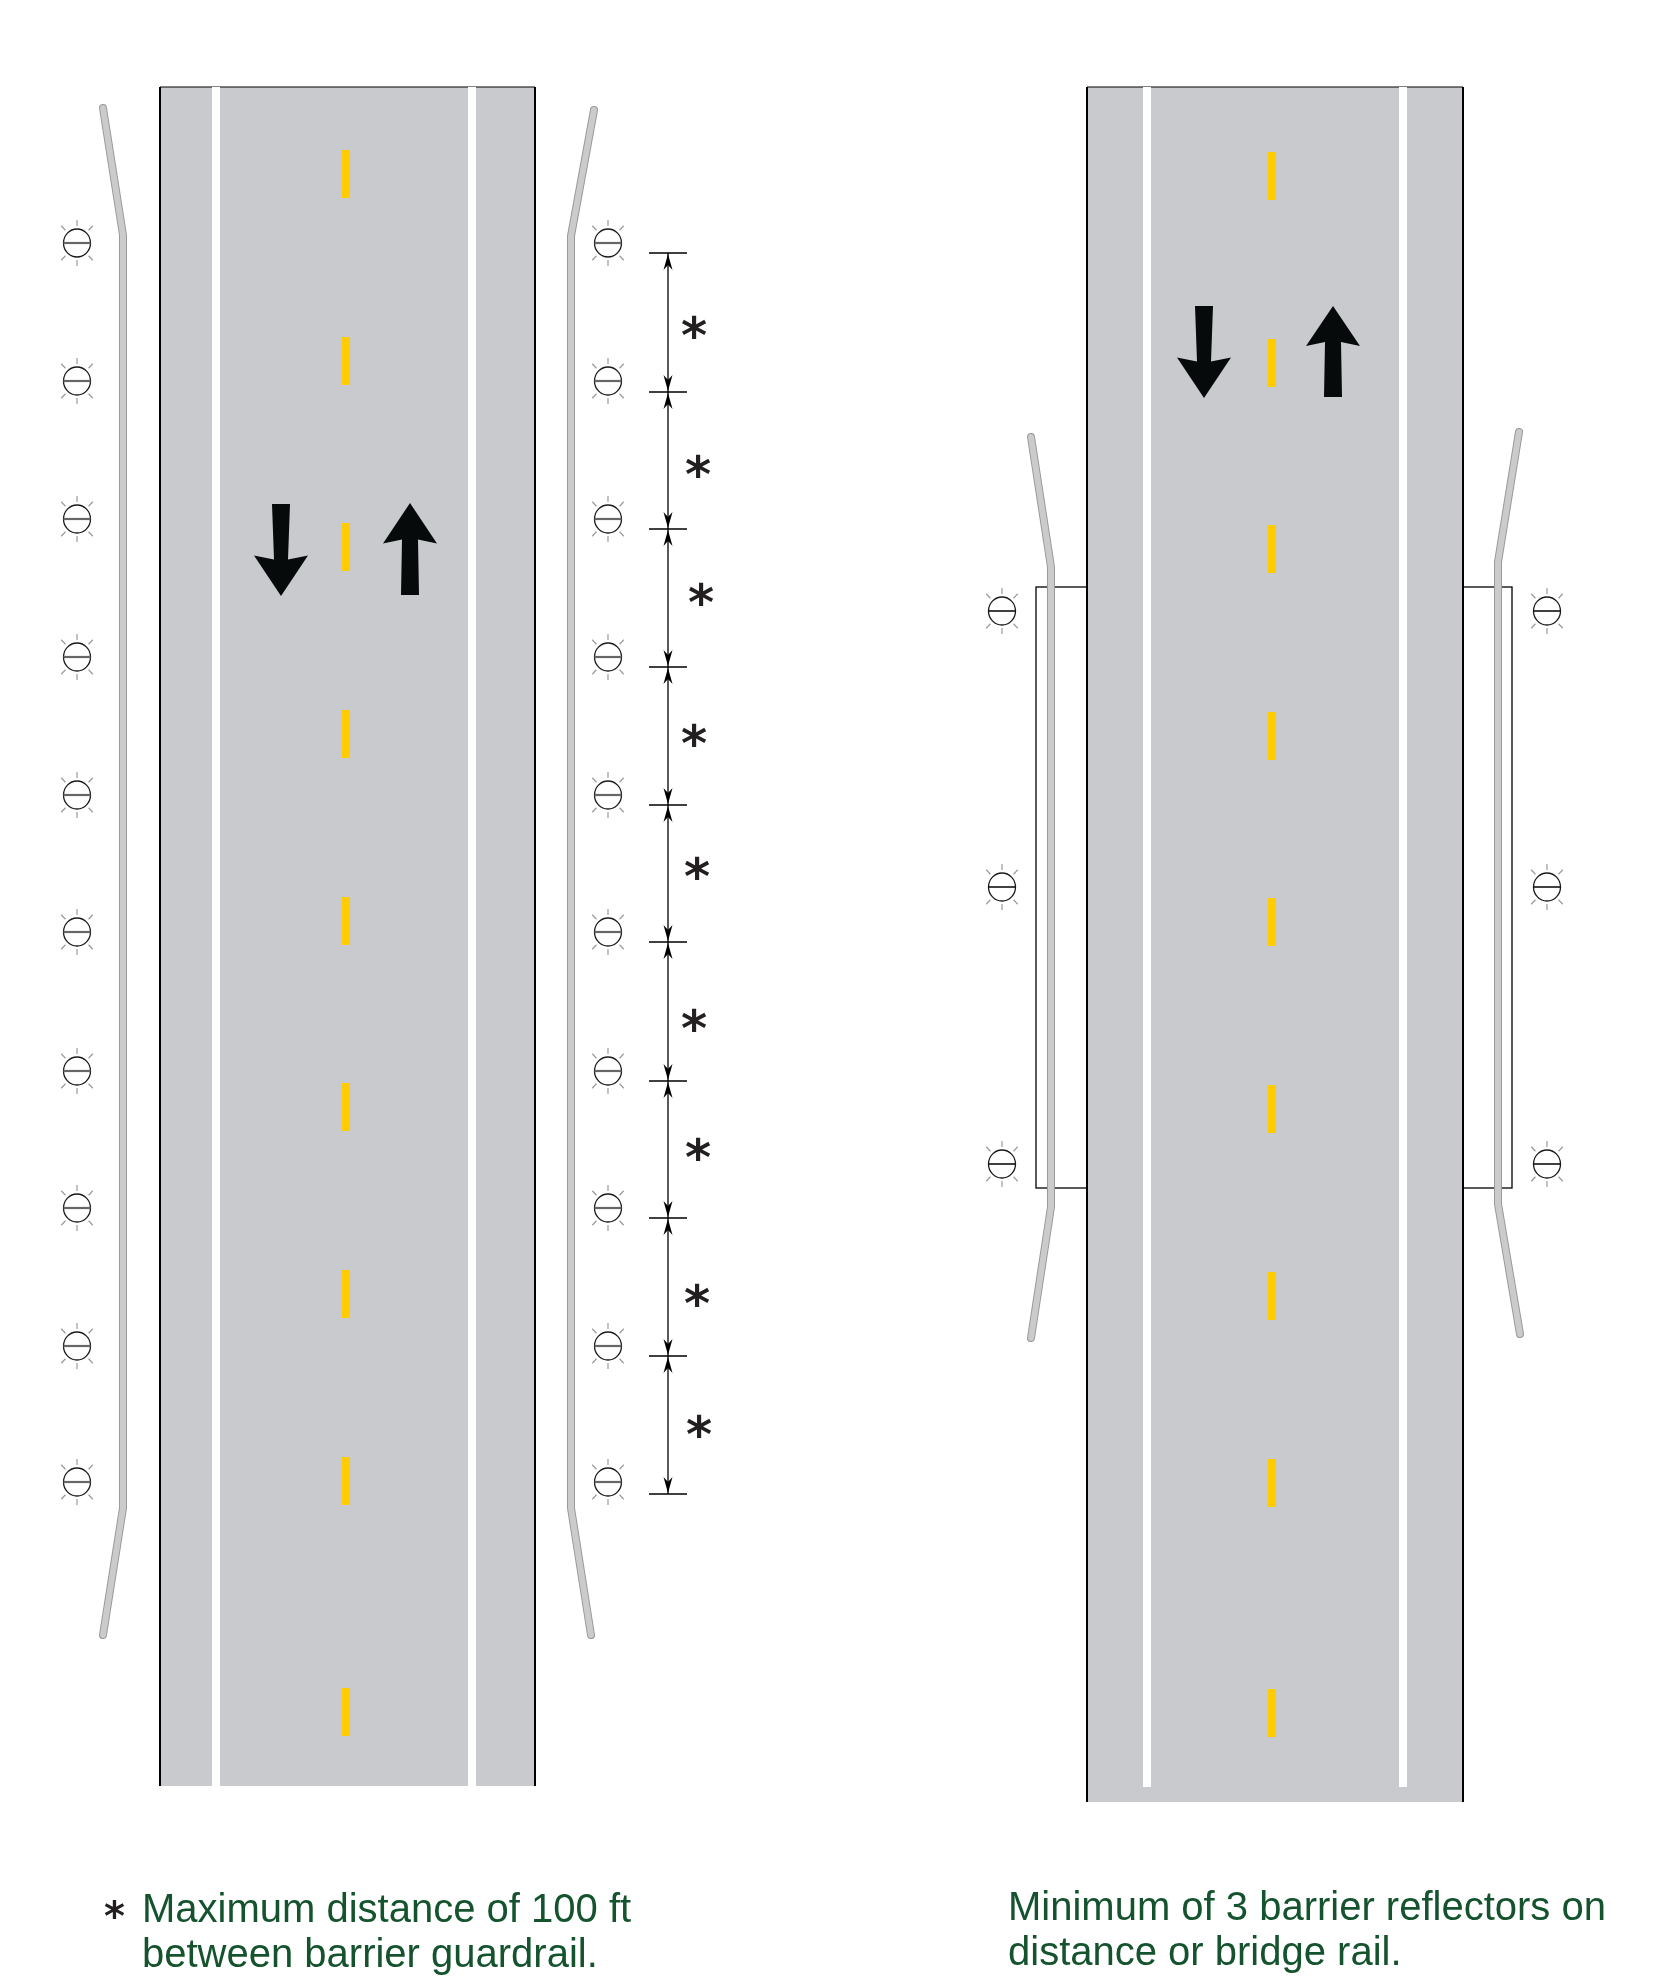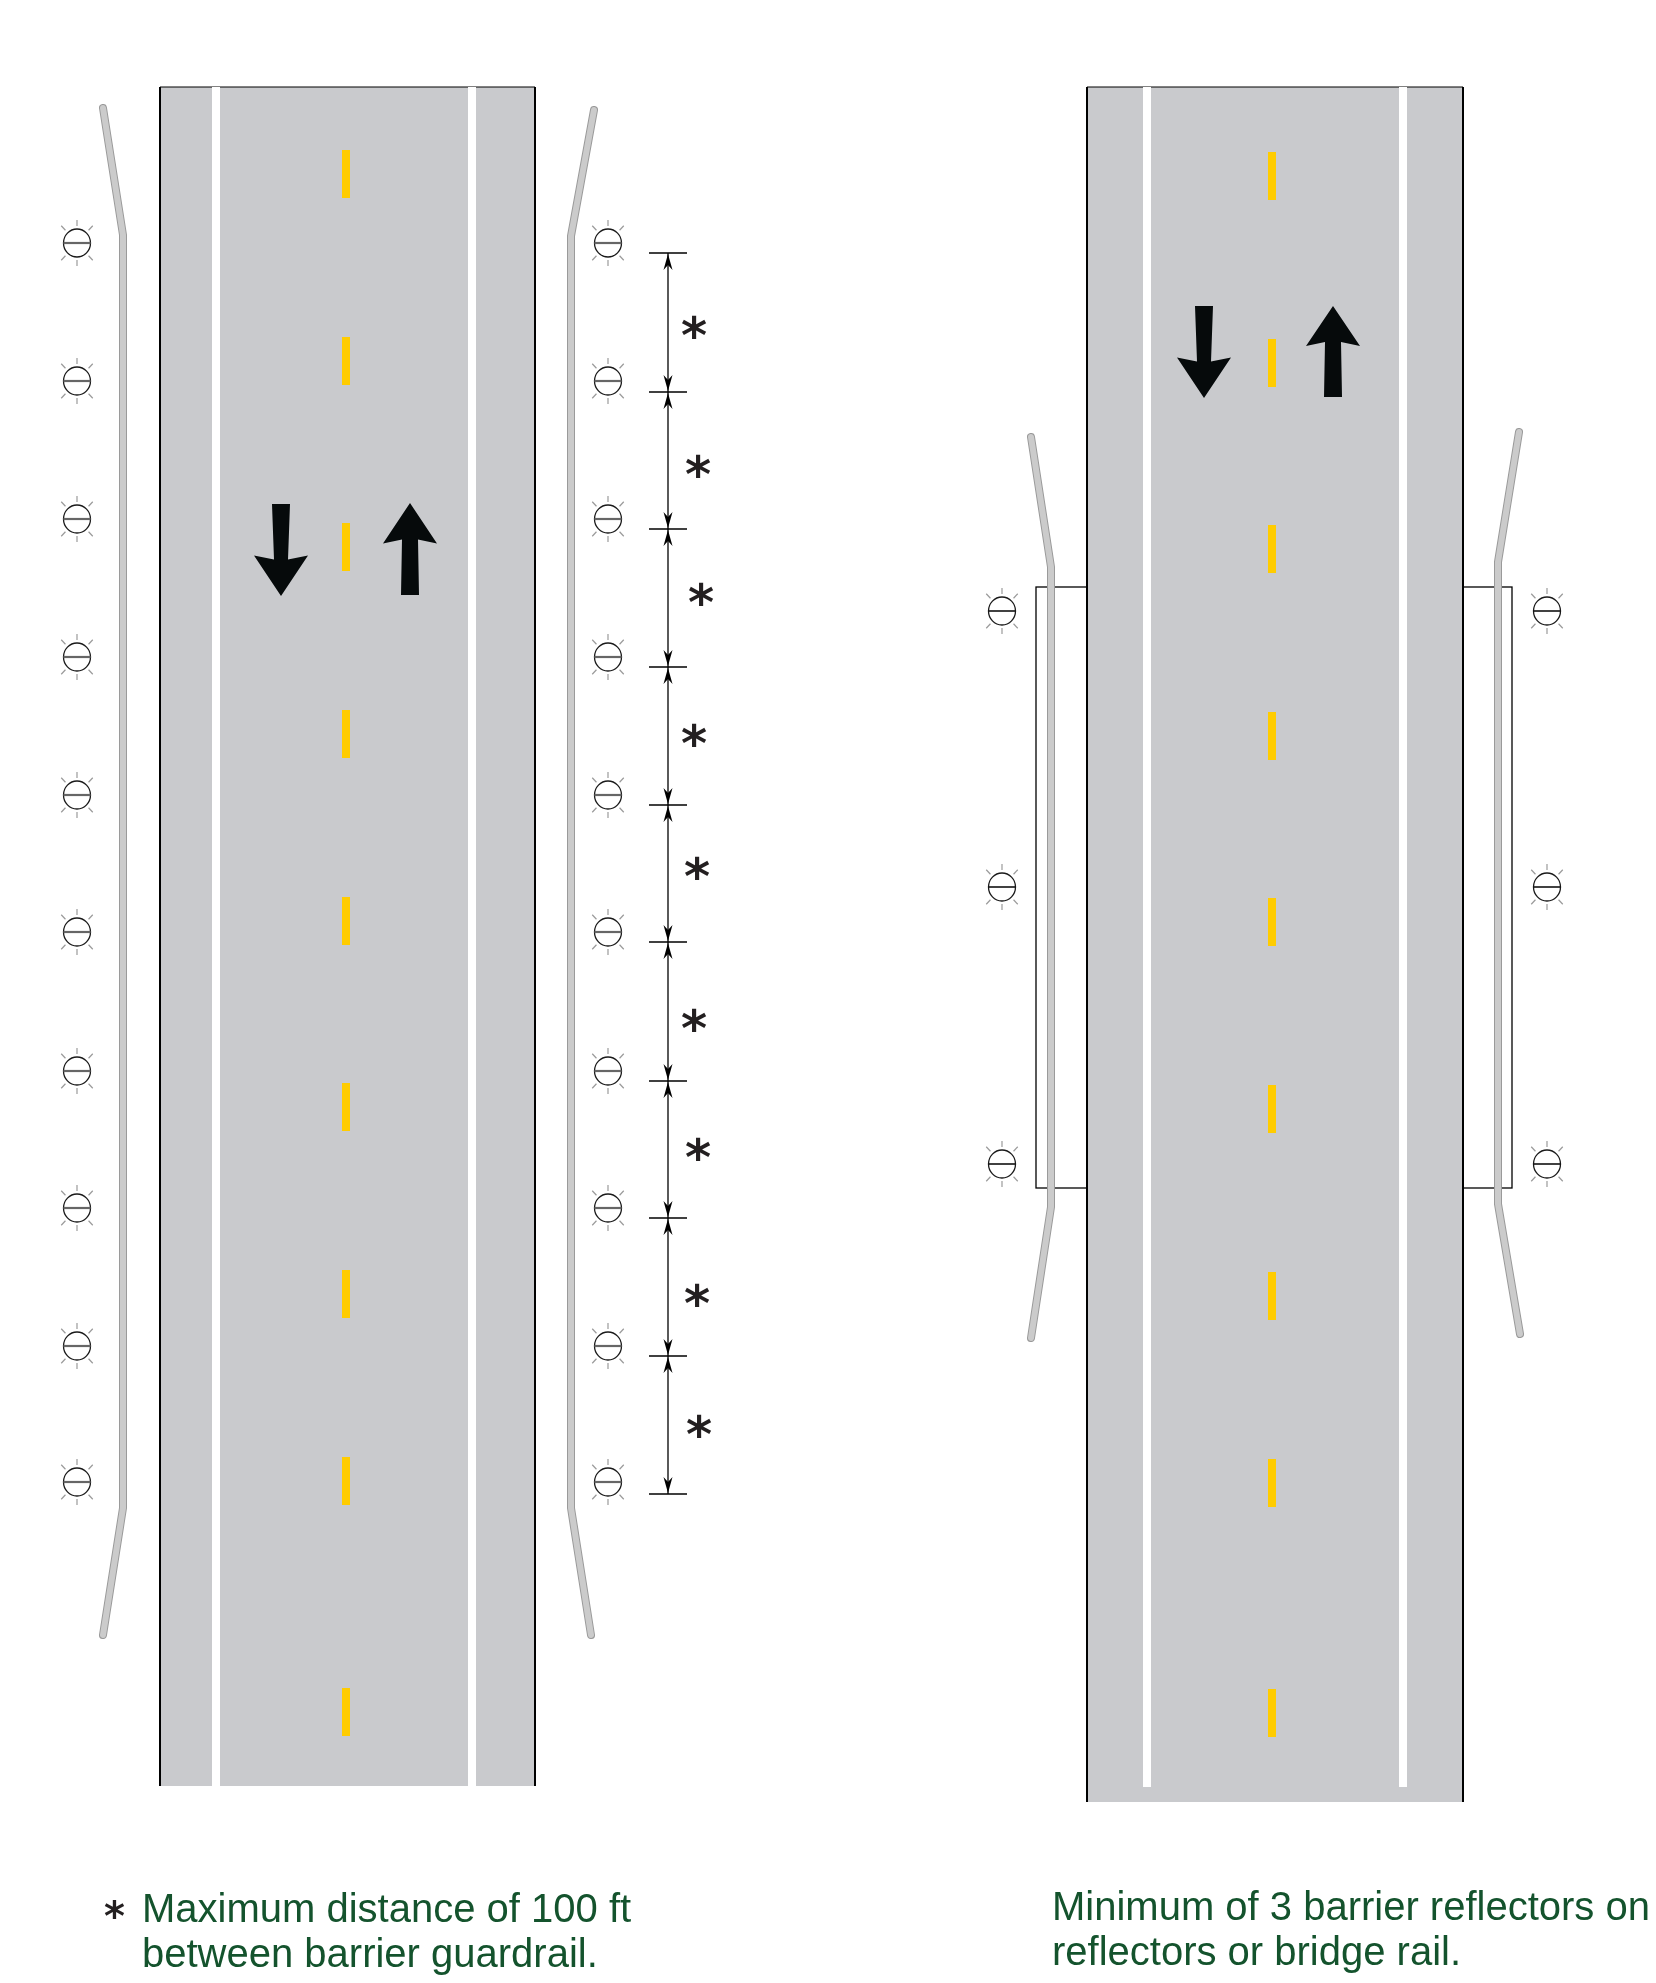--- a/index.html
+++ b/index.html
@@ -381,16 +381,16 @@
       </g>
     </g>
 </svg>
 
 <div class="caption" style="left:142px; top:1886px;">
   <span class="caption-line">Maximum distance of 100 ft</span>
   <span class="caption-line">between barrier guardrail.</span>
 </div>
 <span class="caption-star" style="left:104px; top:1893px;">*</span>
 
-<div class="caption" style="left:1008px; top:1884px;margin-left:44px;">
+<div class="caption" style="left:1008px; top:1884px;">
   <span class="caption-line">Minimum of 3 barrier reflectors on</span>
-  <span class="caption-line">reflectors or bridge rail.</span>
+  <span class="caption-line">distance or bridge rail.</span>
 </div>
 
 </body></html>

